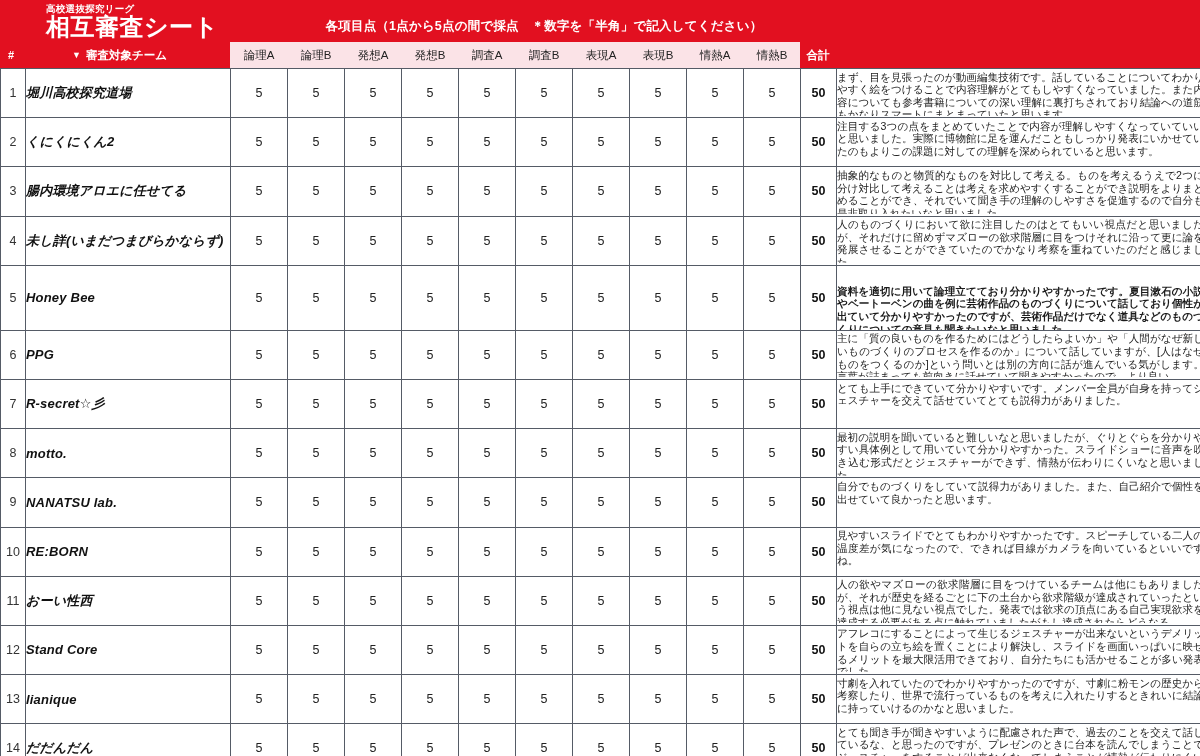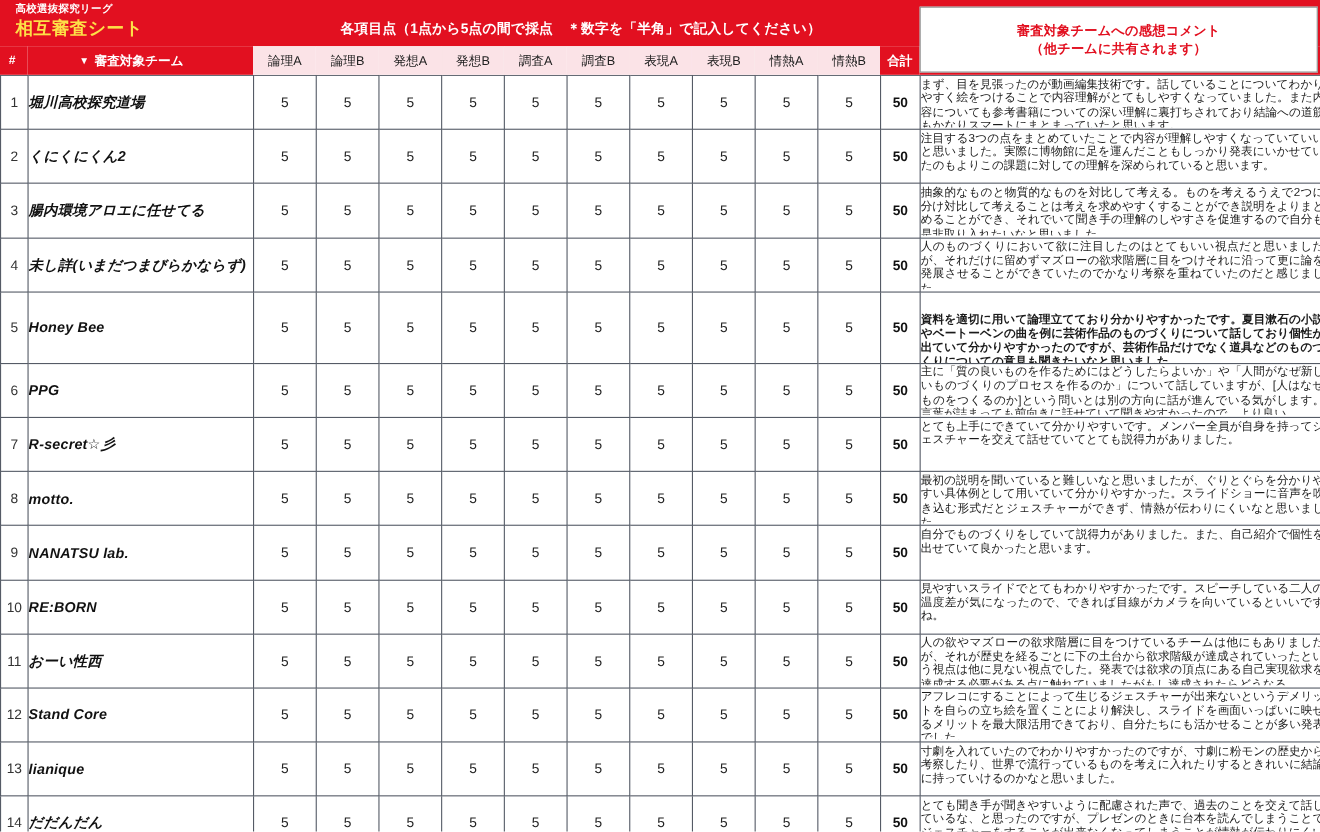--- a/index.html
+++ b/index.html
@@ -32,32 +32,33 @@
     background: #e21020;
     flex: 0 0 auto;
     display: flex;
     align-items: flex-start;
   }
   .banner-left {
     width: 230px;
     flex: 0 0 230px;
     padding: 3px 0 0 14px;
     box-sizing: border-box;
+    margin-left: 32px;
   }
   .league-label {
     color: #ffffff;
     font-size: 9.5px;
     font-weight: 700;
     letter-spacing: 0.3px;
     line-height: 11px;
     display: block;
   }
   .sheet-title {
-    color: #fde047;
-    font-size: 16px;
+    color: #ffffff;
+    font-size: 24px;
     font-weight: 700;
     letter-spacing: 0.5px;
     line-height: 24px;
     display: block;
     margin-top: 1px;
     font-family: Liberation Serif, serif;
   }
   .banner-center {
     flex: 1 1 auto;
     display: flex;
@@ -249,24 +250,20 @@
     <div class="banner-left">
       <span class="league-label">高校選抜探究リーグ</span>
       <span class="sheet-title">相互審査シート</span>
     </div>
     <div class="banner-center">
       <span class="scoring-note">各項目点（1点から5点の間で採点　＊数字を「半角」で記入してください）</span>
     </div>
     <div class="banner-right"></div>
   </div>
 
-  <div class="comment-head-box">
-    <span>審査対象チームへの感想コメント</span>
-    <span>（他チームに共有されます）</span>
-  </div>
 
   <div class="head-row">
     <div class="hc hc-num">#</div>
     <div class="hc hc-team">
       <span class="sort-caret">▼</span>
       <span>審査対象チーム</span>
     </div>
     <div class="hc hc-score">論理A</div>
     <div class="hc hc-score">論理B</div>
     <div class="hc hc-score">発想A</div>

